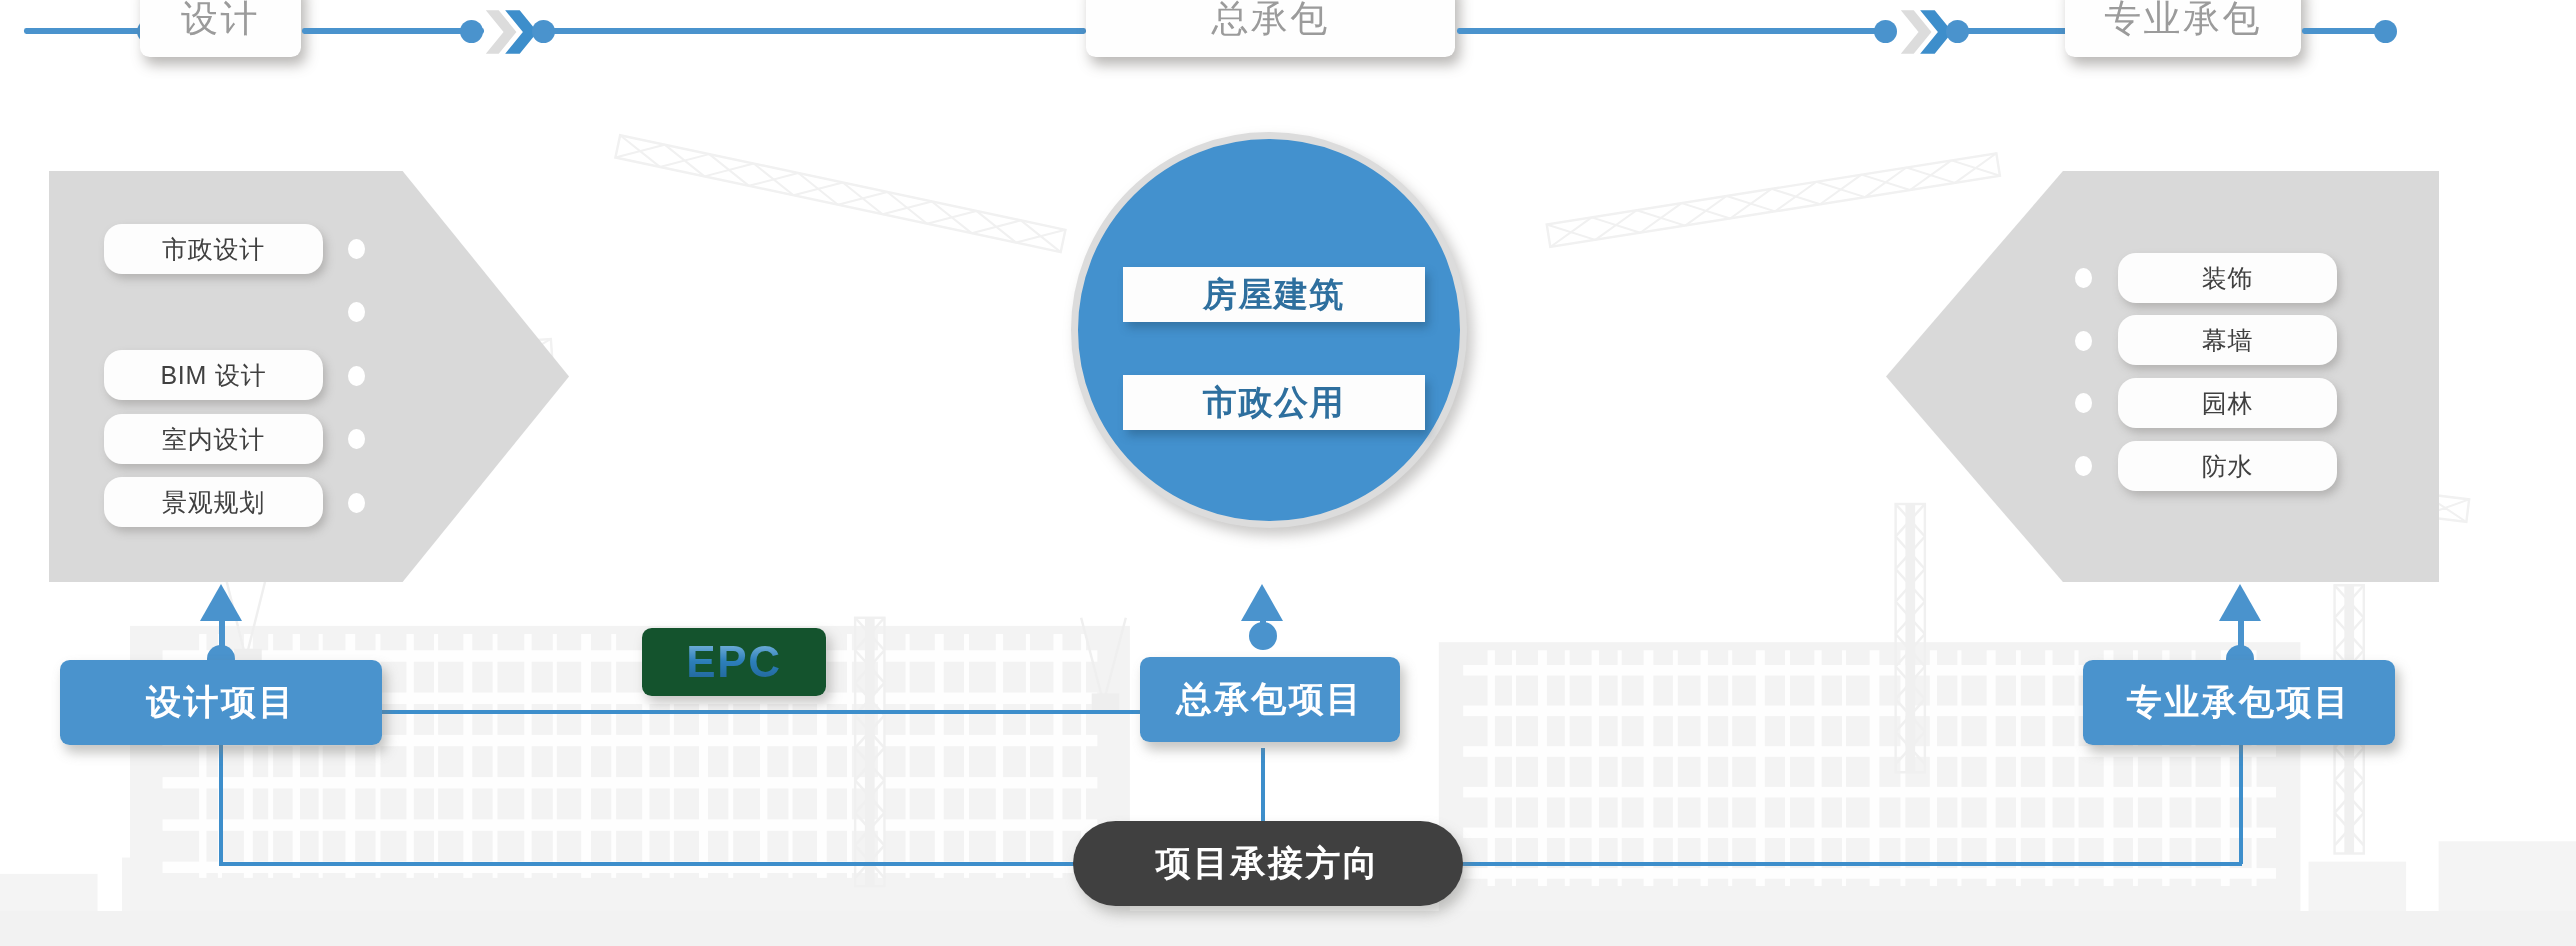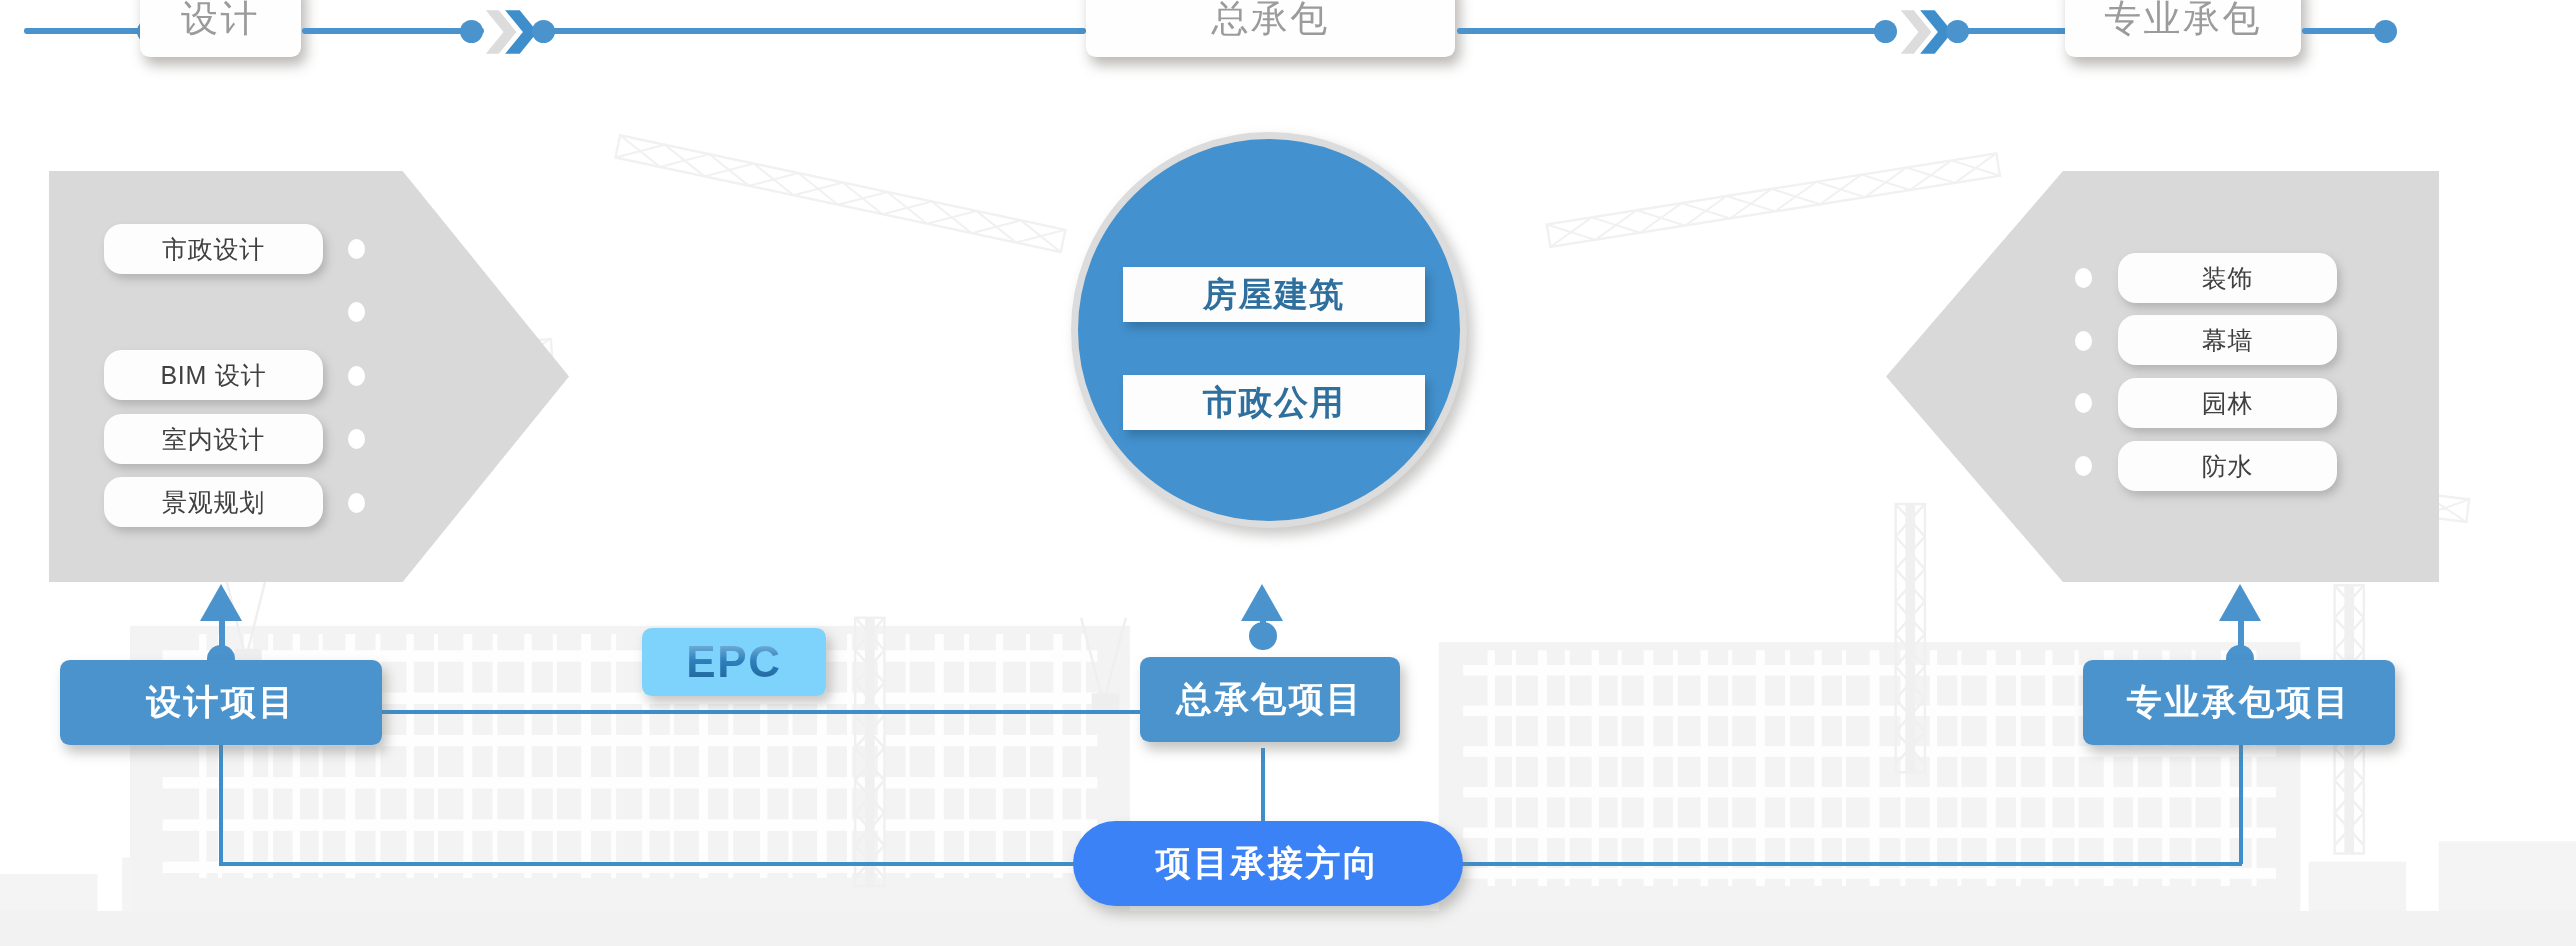--- a/index.html
+++ b/index.html
@@ -41,26 +41,26 @@
         box-shadow:4.1px 5.7px 9px rgba(30,70,100,.40);
         display:flex;align-items:center;justify-content:center;}
   .cbox span{color:#2e6f9e;font-size:34px;font-weight:bold;letter-spacing:1.6px;}
 
   
   .bbox{position:absolute;background:#4a93cd;border-radius:9.8px;
         box-shadow:4.9px 7.3px 12.2px rgba(120,118,115,.42);
         display:flex;align-items:center;justify-content:center;}
   .bbox span{color:#ffffff;font-size:35px;font-weight:bold;letter-spacing:2.4px;}
 
-  .pill-big{position:absolute;background:#3b82f6;border-radius:49px;
+  .pill-big{position:absolute;background:#404040;border-radius:49px;
             box-shadow:4.9px 8.1px 13px rgba(120,118,115,.42);
             display:flex;align-items:center;justify-content:center;}
   .pill-big span{color:#ffffff;font-size:35px;font-weight:bold;letter-spacing:2.4px;}
 
-  .epc{position:absolute;background:#7dd3fc;border-radius:9.8px;
+  .epc{position:absolute;background:#14532d;border-radius:9.8px;
        box-shadow:4.1px 6.5px 11.4px rgba(120,118,115,.40);
        display:flex;align-items:center;justify-content:center;}
   .epc span{font-size:44px;font-weight:bold;letter-spacing:1.6px;
             background:linear-gradient(180deg,#8fc3e6 0%,#2d7fba 48%,#1d5f91 100%);
             -webkit-background-clip:text;background-clip:text;color:transparent;}
 
   
   .vline{position:absolute;width:5.7px;background:#4a93cd;}
   .thin-v{position:absolute;width:4.1px;background:#3d8ecb;}
   .thin-h{position:absolute;height:4.1px;background:#3d8ecb;}

